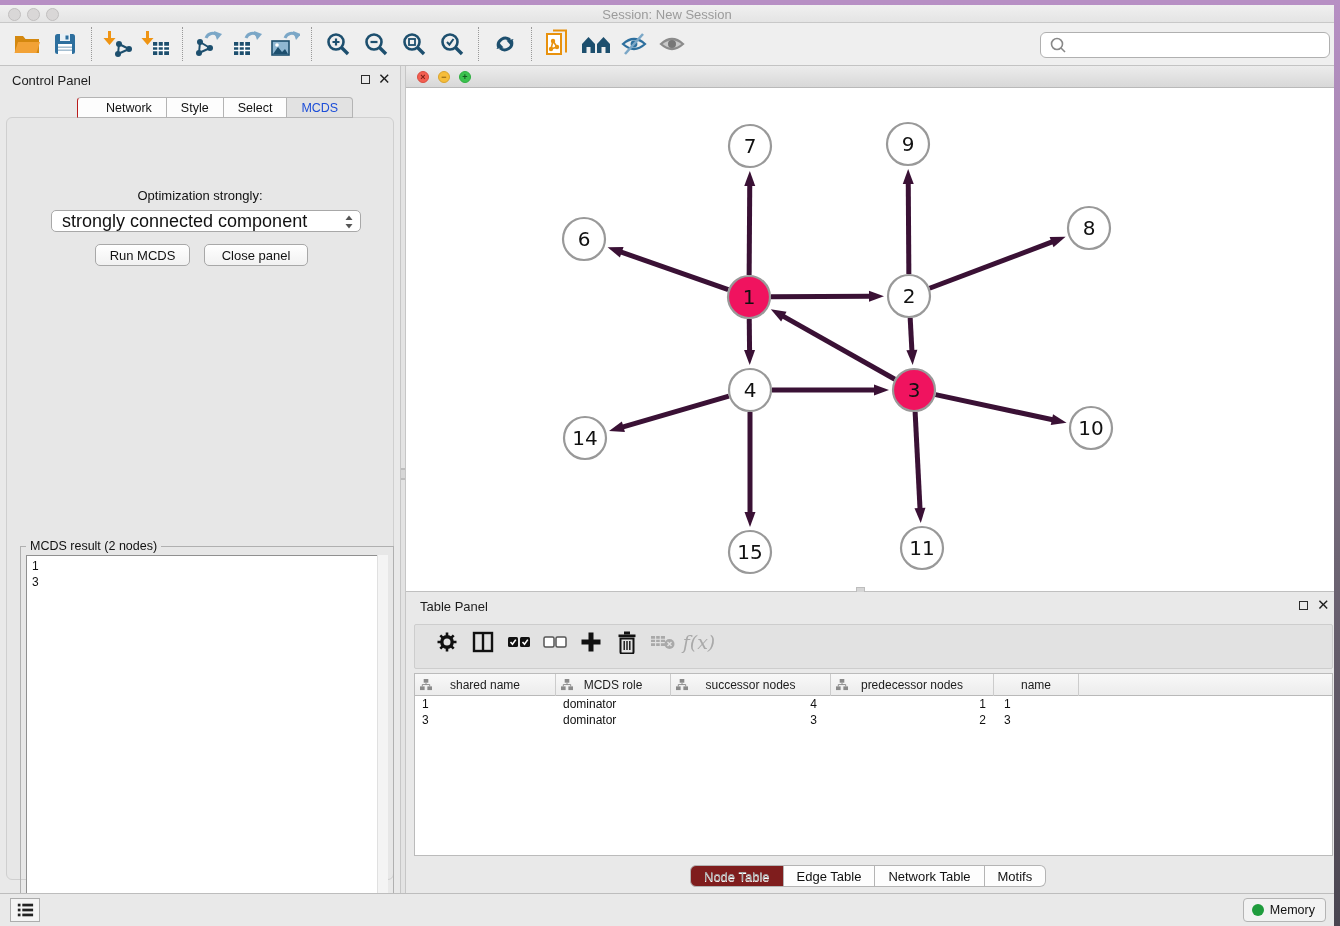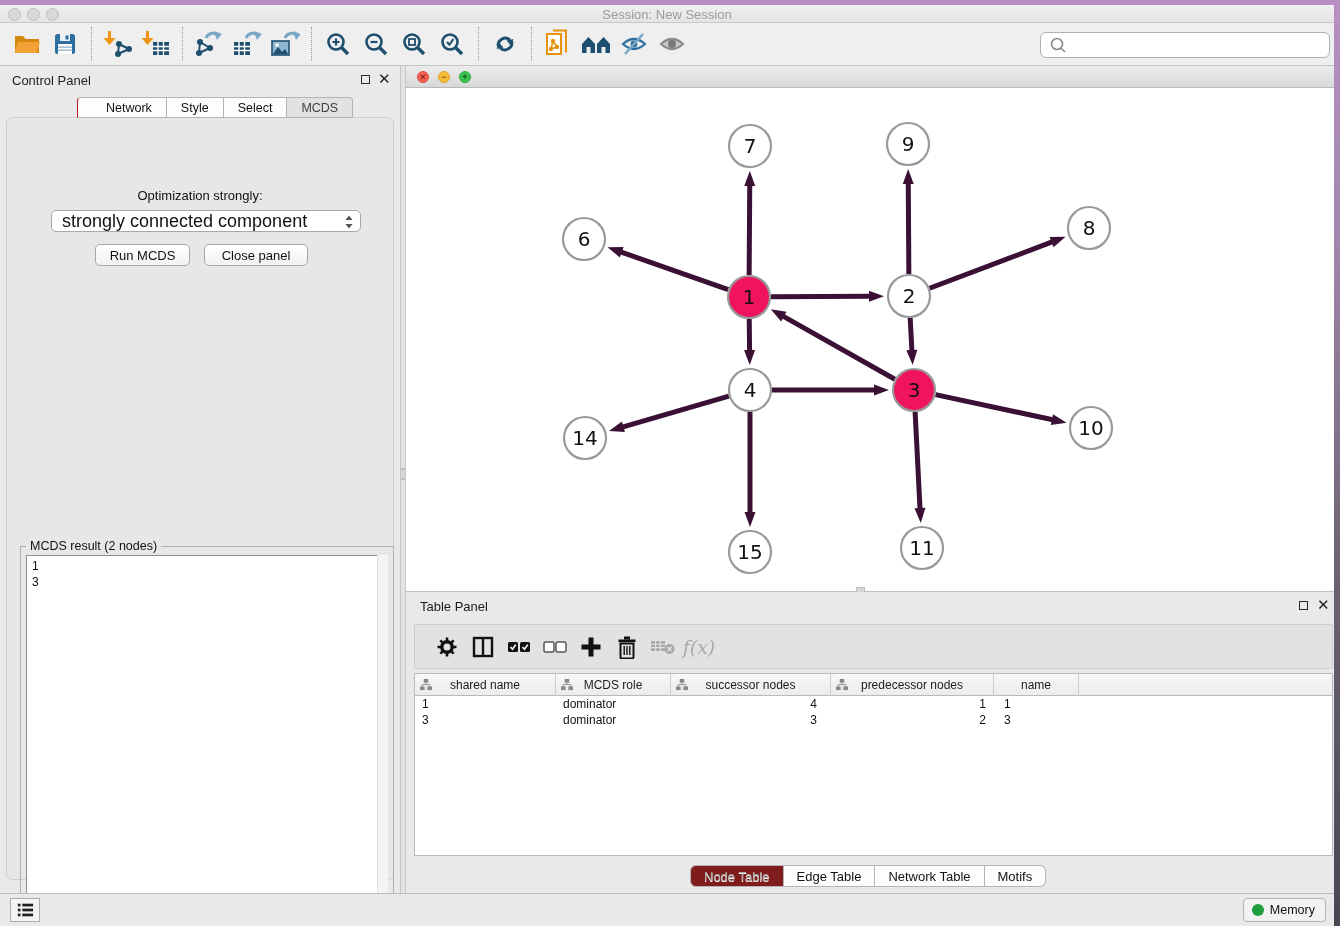--- a/index.html
+++ b/index.html
@@ -33,21 +33,21 @@
   .control-panel { position:absolute; left:0; top:66px; width:400px; height:827px; background:#e9e9e9; }
   .panel-head { position:absolute; left:0; top:0; width:100%; height:28px; }
   .panel-title { position:absolute; left:12px; top:7px; font-size:13px; color:#1d1d1d; }
   .float-ic { position:absolute; width:9px; height:9px; border:1.6px solid #2b2b2b; top:9px; }
   .close-ic { position:absolute; top:4px; font-size:15px; font-weight:bold; color:#1d1d1d; line-height:18px; }
 
   .cp-tabs { position:absolute; left:77px; top:31px; display:flex; z-index:3; }
   .cp-tab { height:21px; padding:0 14px; font-size:12.5px; background:#fdfdfd; color:#111;
             border:1px solid #b4b4b4; border-left:none; display:flex; align-items:center; }
   .cp-tab:first-child { border-left:1px solid #b91c1c; border-radius:4px 0 0 0;padding-left:28px; }
-  .cp-tab.sel { background:#e2e2e2; color:#404040; border-radius:0 4px 0 0; }
+  .cp-tab.sel { background:#e2e2e2; color:#1d4ed8; border-radius:0 4px 0 0; }
 
   .cp-body { position:absolute; left:6px; top:51px; width:388px; height:763px;
              background:#e7e7e7; border:1px solid #cfcfcf; border-radius:6px; }
   .opt-label { position:absolute; left:0; width:100%; top:70px; text-align:center; font-size:13px; color:#111; }
   .dropdown { position:absolute; left:44px; top:92px; width:310px; height:22px; background:#fff;
               border:1px solid #a8a8a8; border-radius:5px; display:flex; align-items:center;
               font-size:18px; padding-left:10px; color:#111; }
   .dd-arrows { position:absolute; right:5px; top:2px; }
   .btn { position:absolute; top:126px; height:22px; background:linear-gradient(#ffffff,#f1f1f1);
          border:1px solid #a8a8a8; border-radius:5px; font-size:13px; color:#111;
@@ -78,21 +78,21 @@
              font-size:9px; font-weight:bold; text-align:center; line-height:11px; }
   .net-title { position:absolute; left:0; right:0; top:4px; text-align:center; font-size:13px; color:#2e2e2e; }
   .net-canvas { position:absolute; left:0; top:22px; width:928px; height:504px; background:#fff;
                 border-bottom:1px solid #c0c0c0; }
   .canvas-grip { position:absolute; left:450px; bottom:-5px; width:9px; height:9px;
                  background:#d6d6d6; border:1px solid #bdbdbd; }
 
   
   .table-panel { position:absolute; left:406px; top:592px; width:928px; height:301px; background:#e9e9e9; }
   .tp-toolbar { position:absolute; left:8px; top:32px; width:919px; height:45px; background:#e2e2e2;
-                border:1px solid #cdcdcd; border-radius:2px; display:flex; align-items:center; padding-left:14px; }
+                border:1px solid #cdcdcd; border-radius:2px; display:flex; align-items:flex-start; padding-left:14px; }
   .tp-btn { width:36px; height:34px; display:flex; align-items:center; justify-content:center; }
   .fx { font-family:"DejaVu Serif","Liberation Serif",serif; font-style:italic; font-size:19px; color:#a9a9a9; }
 
   .node-table { position:absolute; left:8px; top:81px; width:919px; height:183px; background:#fff;
                 border:1px solid #bbb; }
   .nt-header { display:flex; height:22px; background:linear-gradient(#f8f8f8,#ececec); border-bottom:1px solid #b9b9b9; }
   .nt-hcell { position:relative; height:22px; border-right:1px solid #ccc;
               display:flex; align-items:center; justify-content:center; font-size:12px; color:#1c1c1c; }
   .nt-hcell svg { position:absolute; left:5px; top:5px; }
   .nt-row { display:flex; height:16px; font-size:12px; color:#111; }

